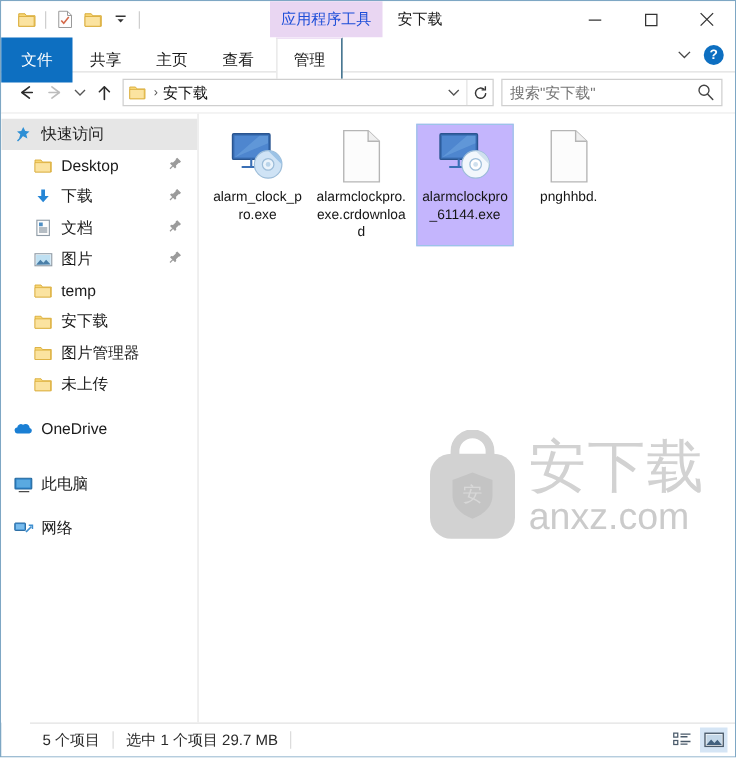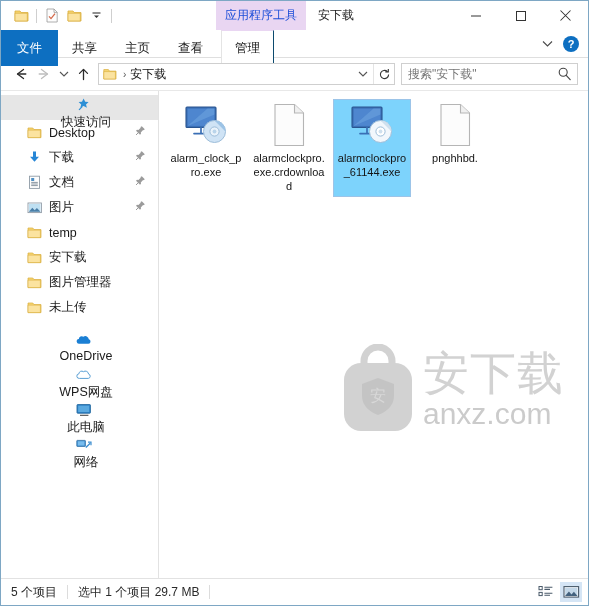--- a/index.html
+++ b/index.html
@@ -191,21 +191,21 @@
     position: relative;
   }
   .navitem.selected { background: #e6e6e6; }
   .navitem .ico {
     width: 19px; height: 19px;
     display: flex; align-items: center; justify-content: center;
     flex: 0 0 19px;
   }
   .navitem .lbl { padding-left: 5px; white-space: nowrap; }
   .navitem .pin { position: absolute; right: 12px; top: 5px; }
-  .indent-1 { padding-left: 8px; flex-direction: column; }
+  .indent-1 { padding-left: 8px; }
   .indent-2 { padding-left: 24px; }
   .navgap { height: 10px; }
 
   
   .content {
     flex: 1;
     position: relative;
     background: #ffffff;
     overflow: hidden;
   }
@@ -216,21 +216,21 @@
   }
   .fileitem {
     width: 78px;
     display: flex;
     flex-direction: column;
     align-items: center;
     padding: 3px 2px 4px 2px;
     margin-right: 5px;
   }
   .fileitem.selected {
-    background: #7dd3fc;
+    background: #c4b5fd;
     border: 1px solid #9cc4e8;
     padding: 2px 1px 3px 1px;
   }
   .file-icon {
     width: 50px; height: 46px;
     display: flex; align-items: center; justify-content: center;
     margin-bottom: 3px;
   }
   .file-label {
     font-size: 11px;
@@ -253,20 +253,21 @@
   .wm-txt { margin-left: 4px; }
 
   
   .statusbar {
     height: 27px; flex: 0 0 27px;
     border-top: 1px solid #e2e2e2;
     display: flex; align-items: center;
     background: #ffffff;
     font-size: 12px; color: #2a2a2a;
     position: relative;
+    margin-left: 23px;
   }
   .st-seg { padding: 0 10px; display: flex; align-items: center; height: 18px; }
   .st-div { width: 1px; height: 14px; background: #dcdcdc; }
   .st-views {
     position: absolute; right: 6px; top: 3px;
     display: flex; align-items: center; gap: 3px;
   }
   .view-btn {
     width: 22px; height: 20px;
     display: flex; align-items: center; justify-content: center;
@@ -530,28 +531,20 @@
         <span class="ico">
           <svg width="17" height="13" viewBox="0 0 17 13">
             <path d="M4.4 10.8h9.1a2.3 2.3 0 0 0 .3-4.5 3.4 3.4 0 0 0-5.4-2.5A2.9 2.9 0 0 0 3.8 6 2.4 2.4 0 0 0 4.4 10.8z" fill="#1a7fd4"></path>
           </svg>
         </span>
         <span class="lbl">OneDrive</span>
       </div>
 
       <div class="navgap"></div>
 
-      <div class="navitem indent-1">
-        <span class="ico">
-          <svg width="17" height="13" viewBox="0 0 17 13">
-            <path d="M4.4 10.4h8.9a2.2 2.2 0 0 0 .3-4.3 3.3 3.3 0 0 0-5.2-2.4A2.8 2.8 0 0 0 3.9 5.8 2.3 2.3 0 0 0 4.4 10.4z" fill="none" stroke="#5a9fd4" stroke-width="1"></path>
-          </svg>
-        </span>
-        <span class="lbl">WPS网盘</span>
-      </div>
 
       <div class="navgap"></div>
 
       <div class="navitem indent-1">
         <span class="ico">
           <svg width="16" height="14" viewBox="0 0 16 14">
             <rect x="1" y="1.6" width="13.4" height="8.6" rx="0.6" fill="#2f83c8" stroke="#24699f" stroke-width="0.9"></rect>
             <rect x="2.2" y="2.7" width="11" height="6.3" fill="#5aa9e0"></rect>
             <path d="M4 12.3h8.4" stroke="#4a4a4a" stroke-width="1.1"></path>
           </svg>

